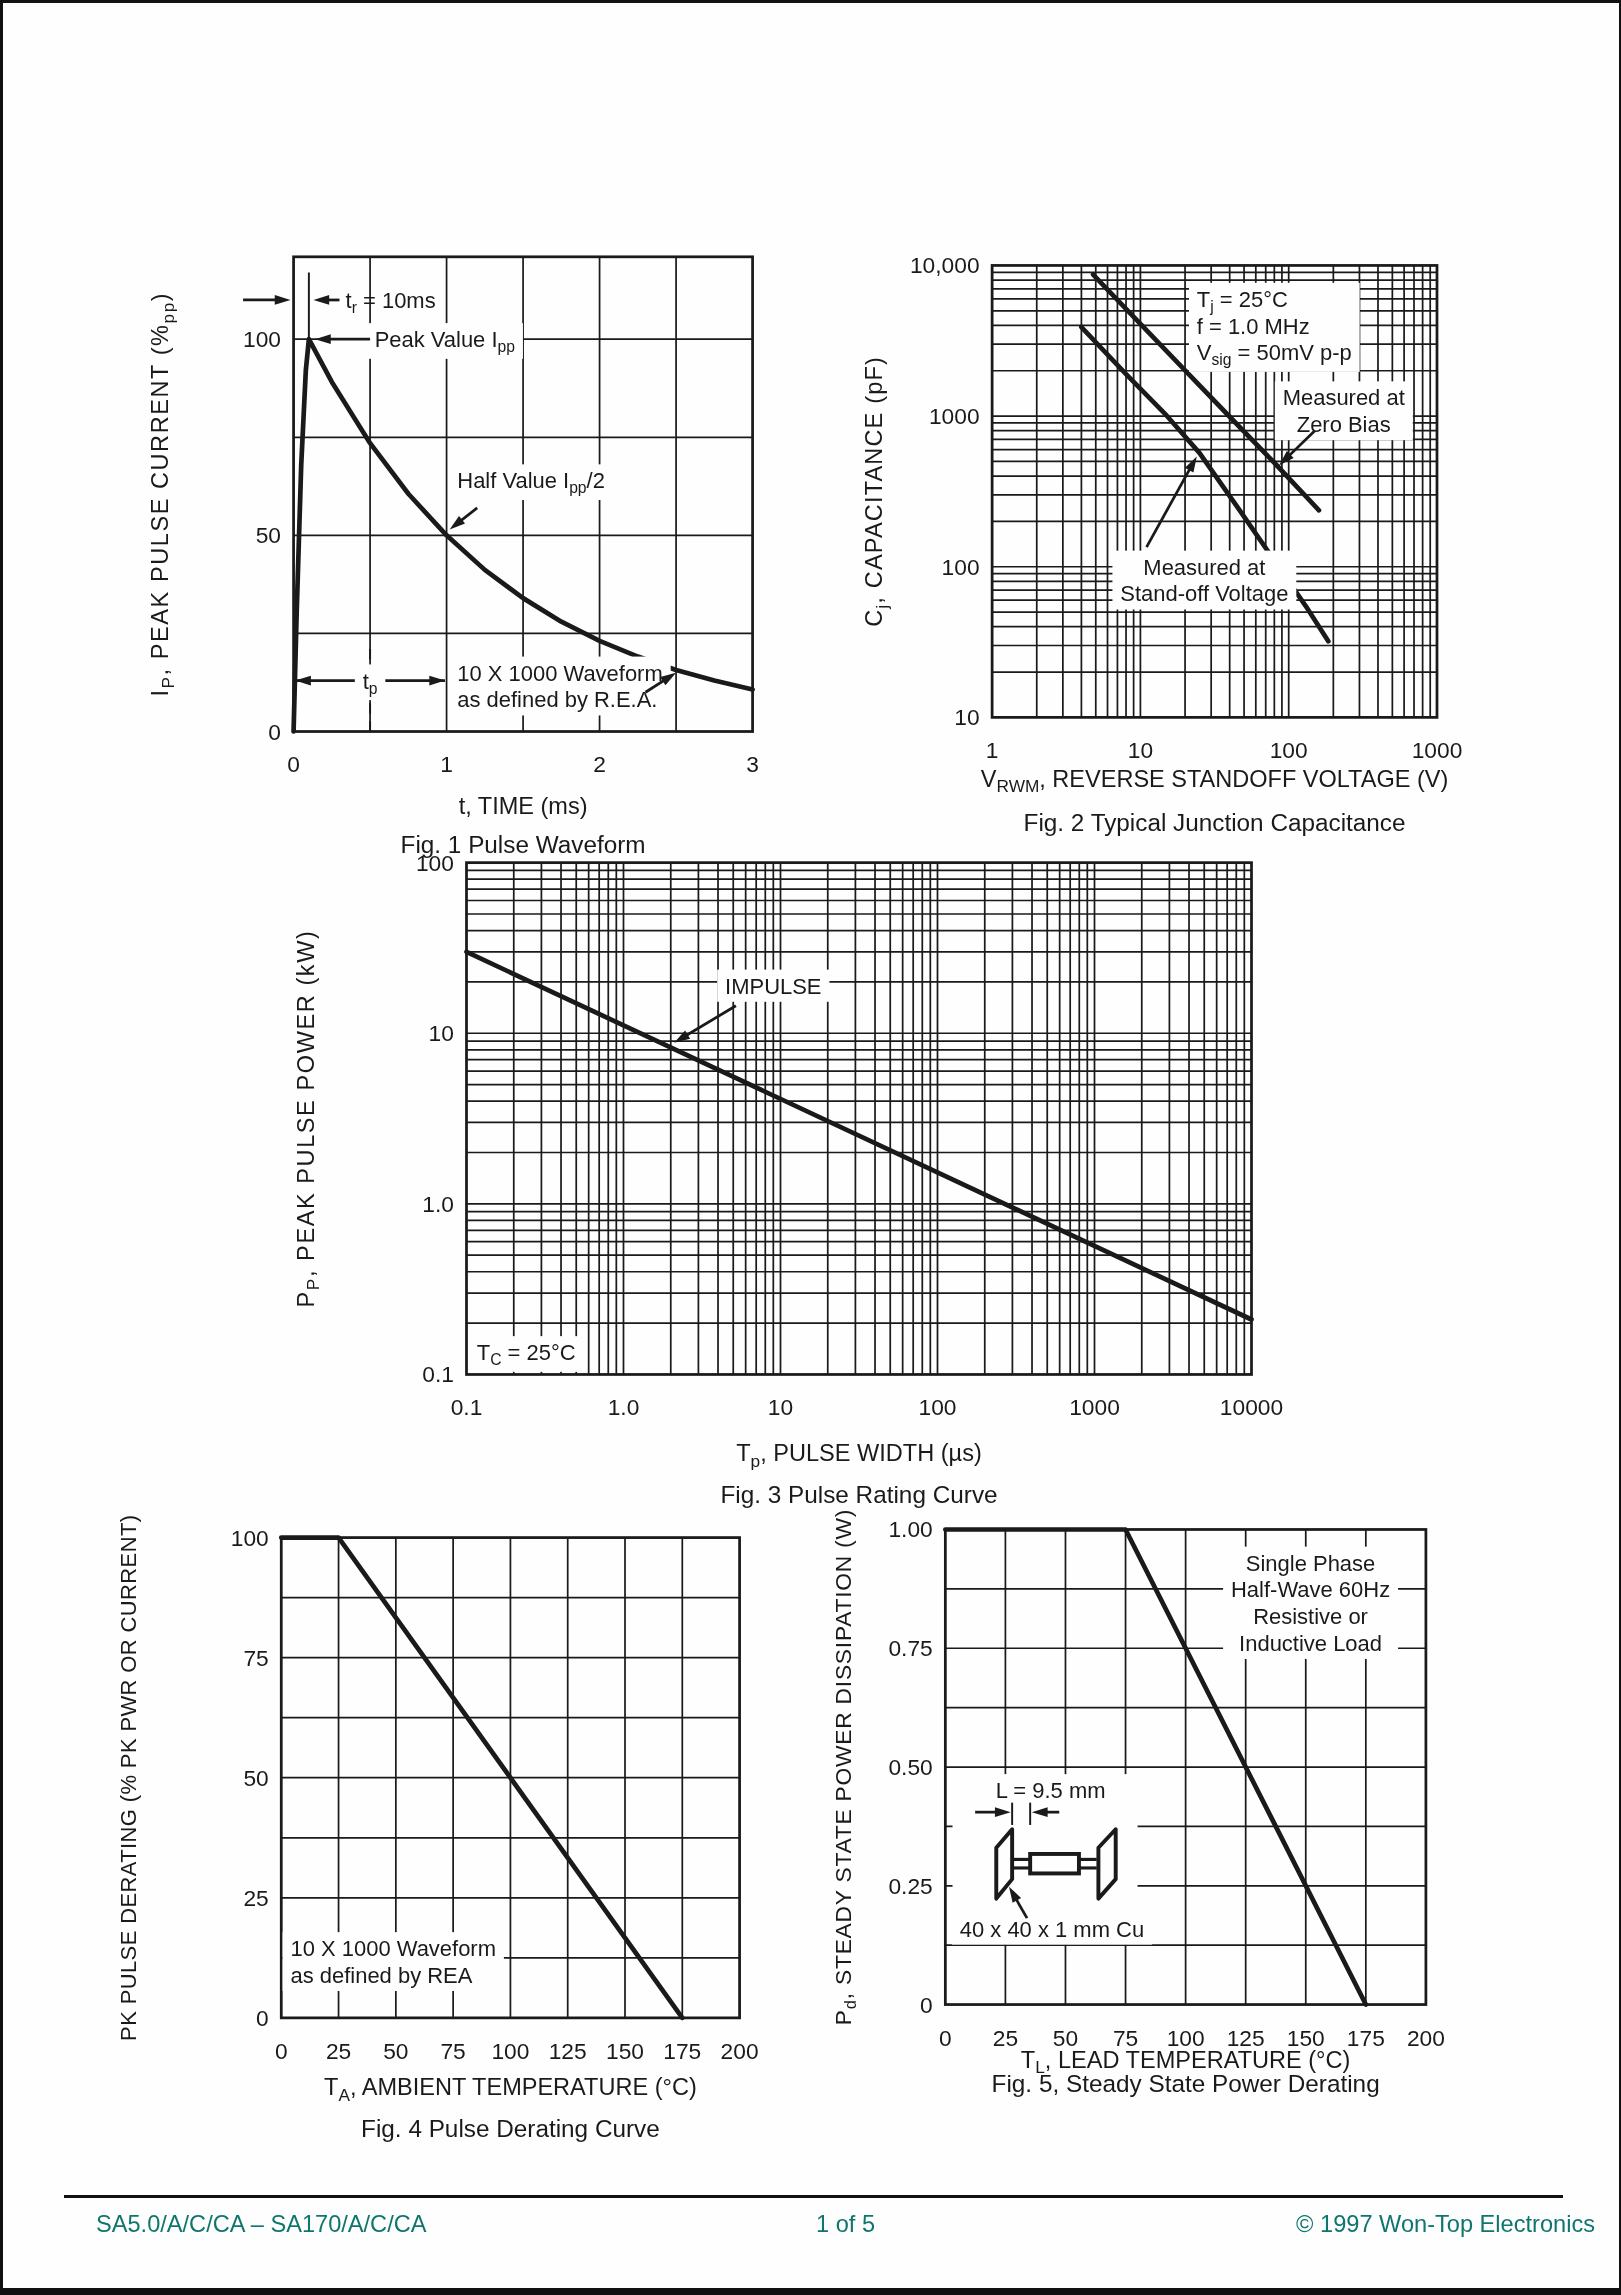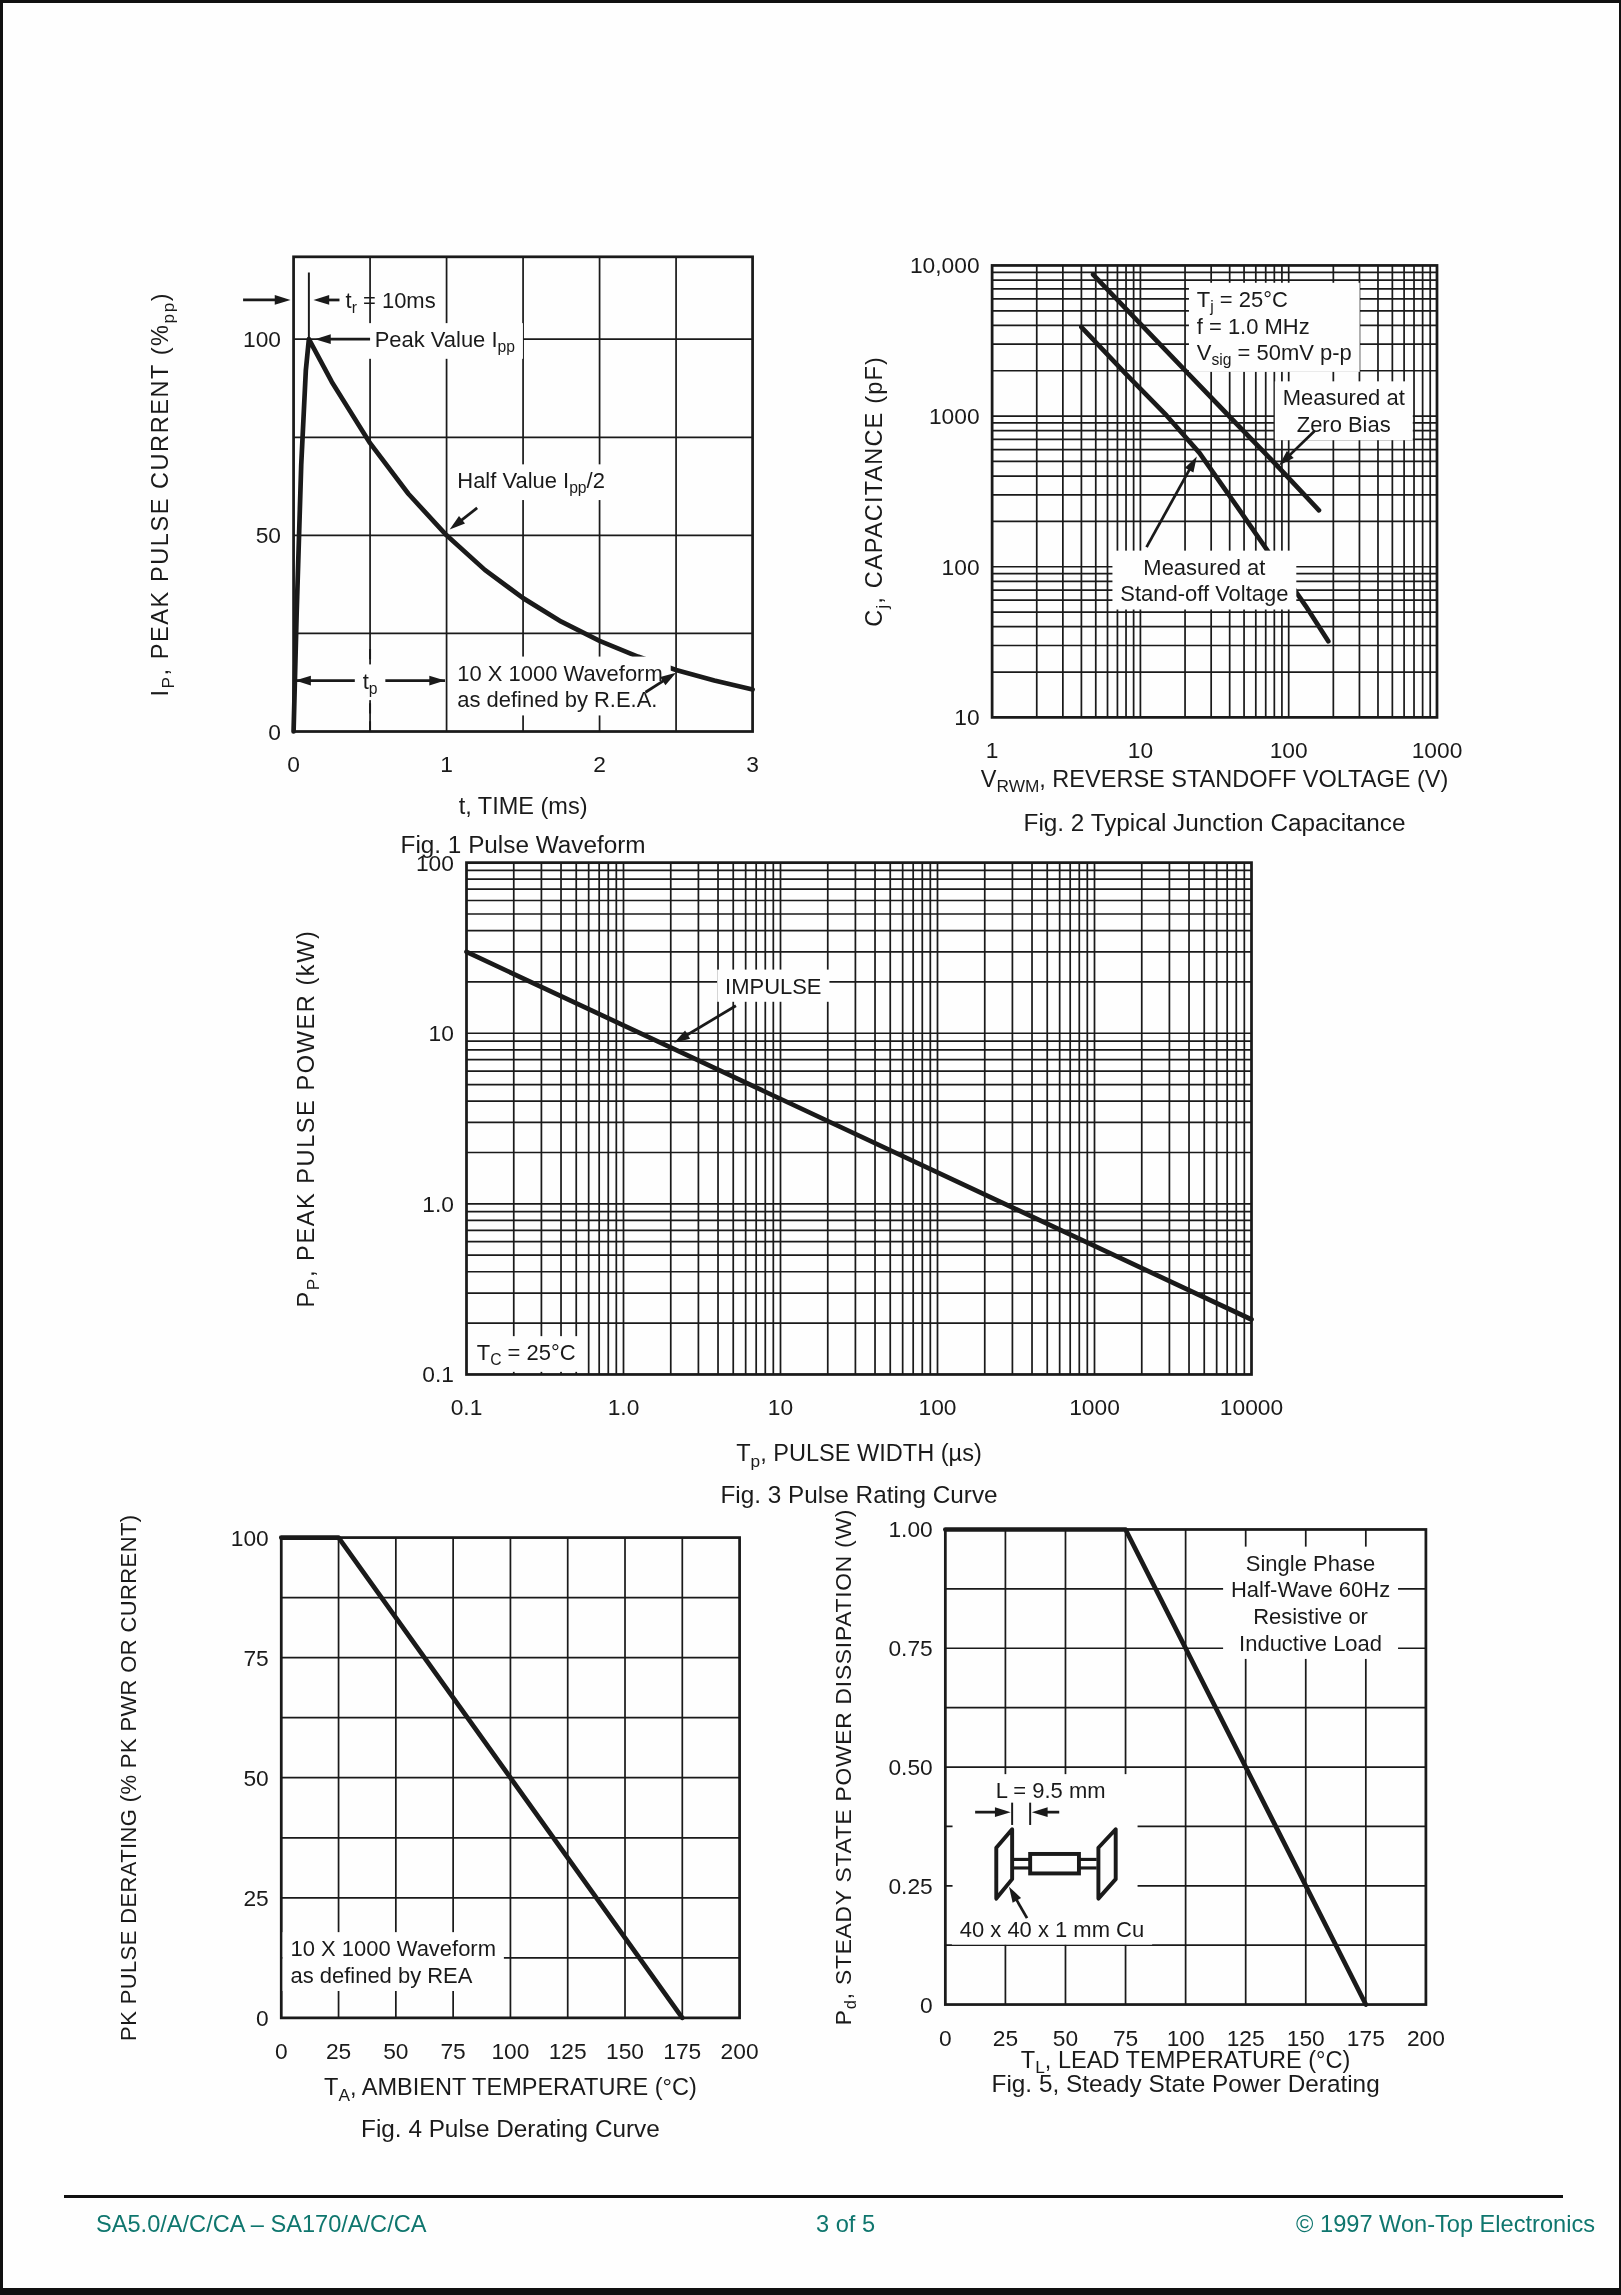--- a/index.html
+++ b/index.html
@@ -454,17 +454,17 @@
       </g>
       <g>
         <line x1="284.04" y1="529.89" x2="265.0764961344464" y2="496.8959821633309" stroke="#1a1a1a" stroke-width="3.5"></line>
         <polygon points="261.09000000000003,489.96000000000004 276.467691271167,504.26128005350137 265.70664613905575,510.446253401409" fill="#1a1a1a"></polygon>
       </g>
     </svg>
 
   <div class="footer-rule"></div>
   <div class="footer-row">
     <span>SA5.0/A/C/CA – SA170/A/C/CA</span>
-    <span class="footer-center">3  of  5</span>
+    <span class="footer-center">1  of  5</span>
     <span>© 1997 Won-Top Electronics</span>
   </div>
 </div>
 
 
 </body></html>

